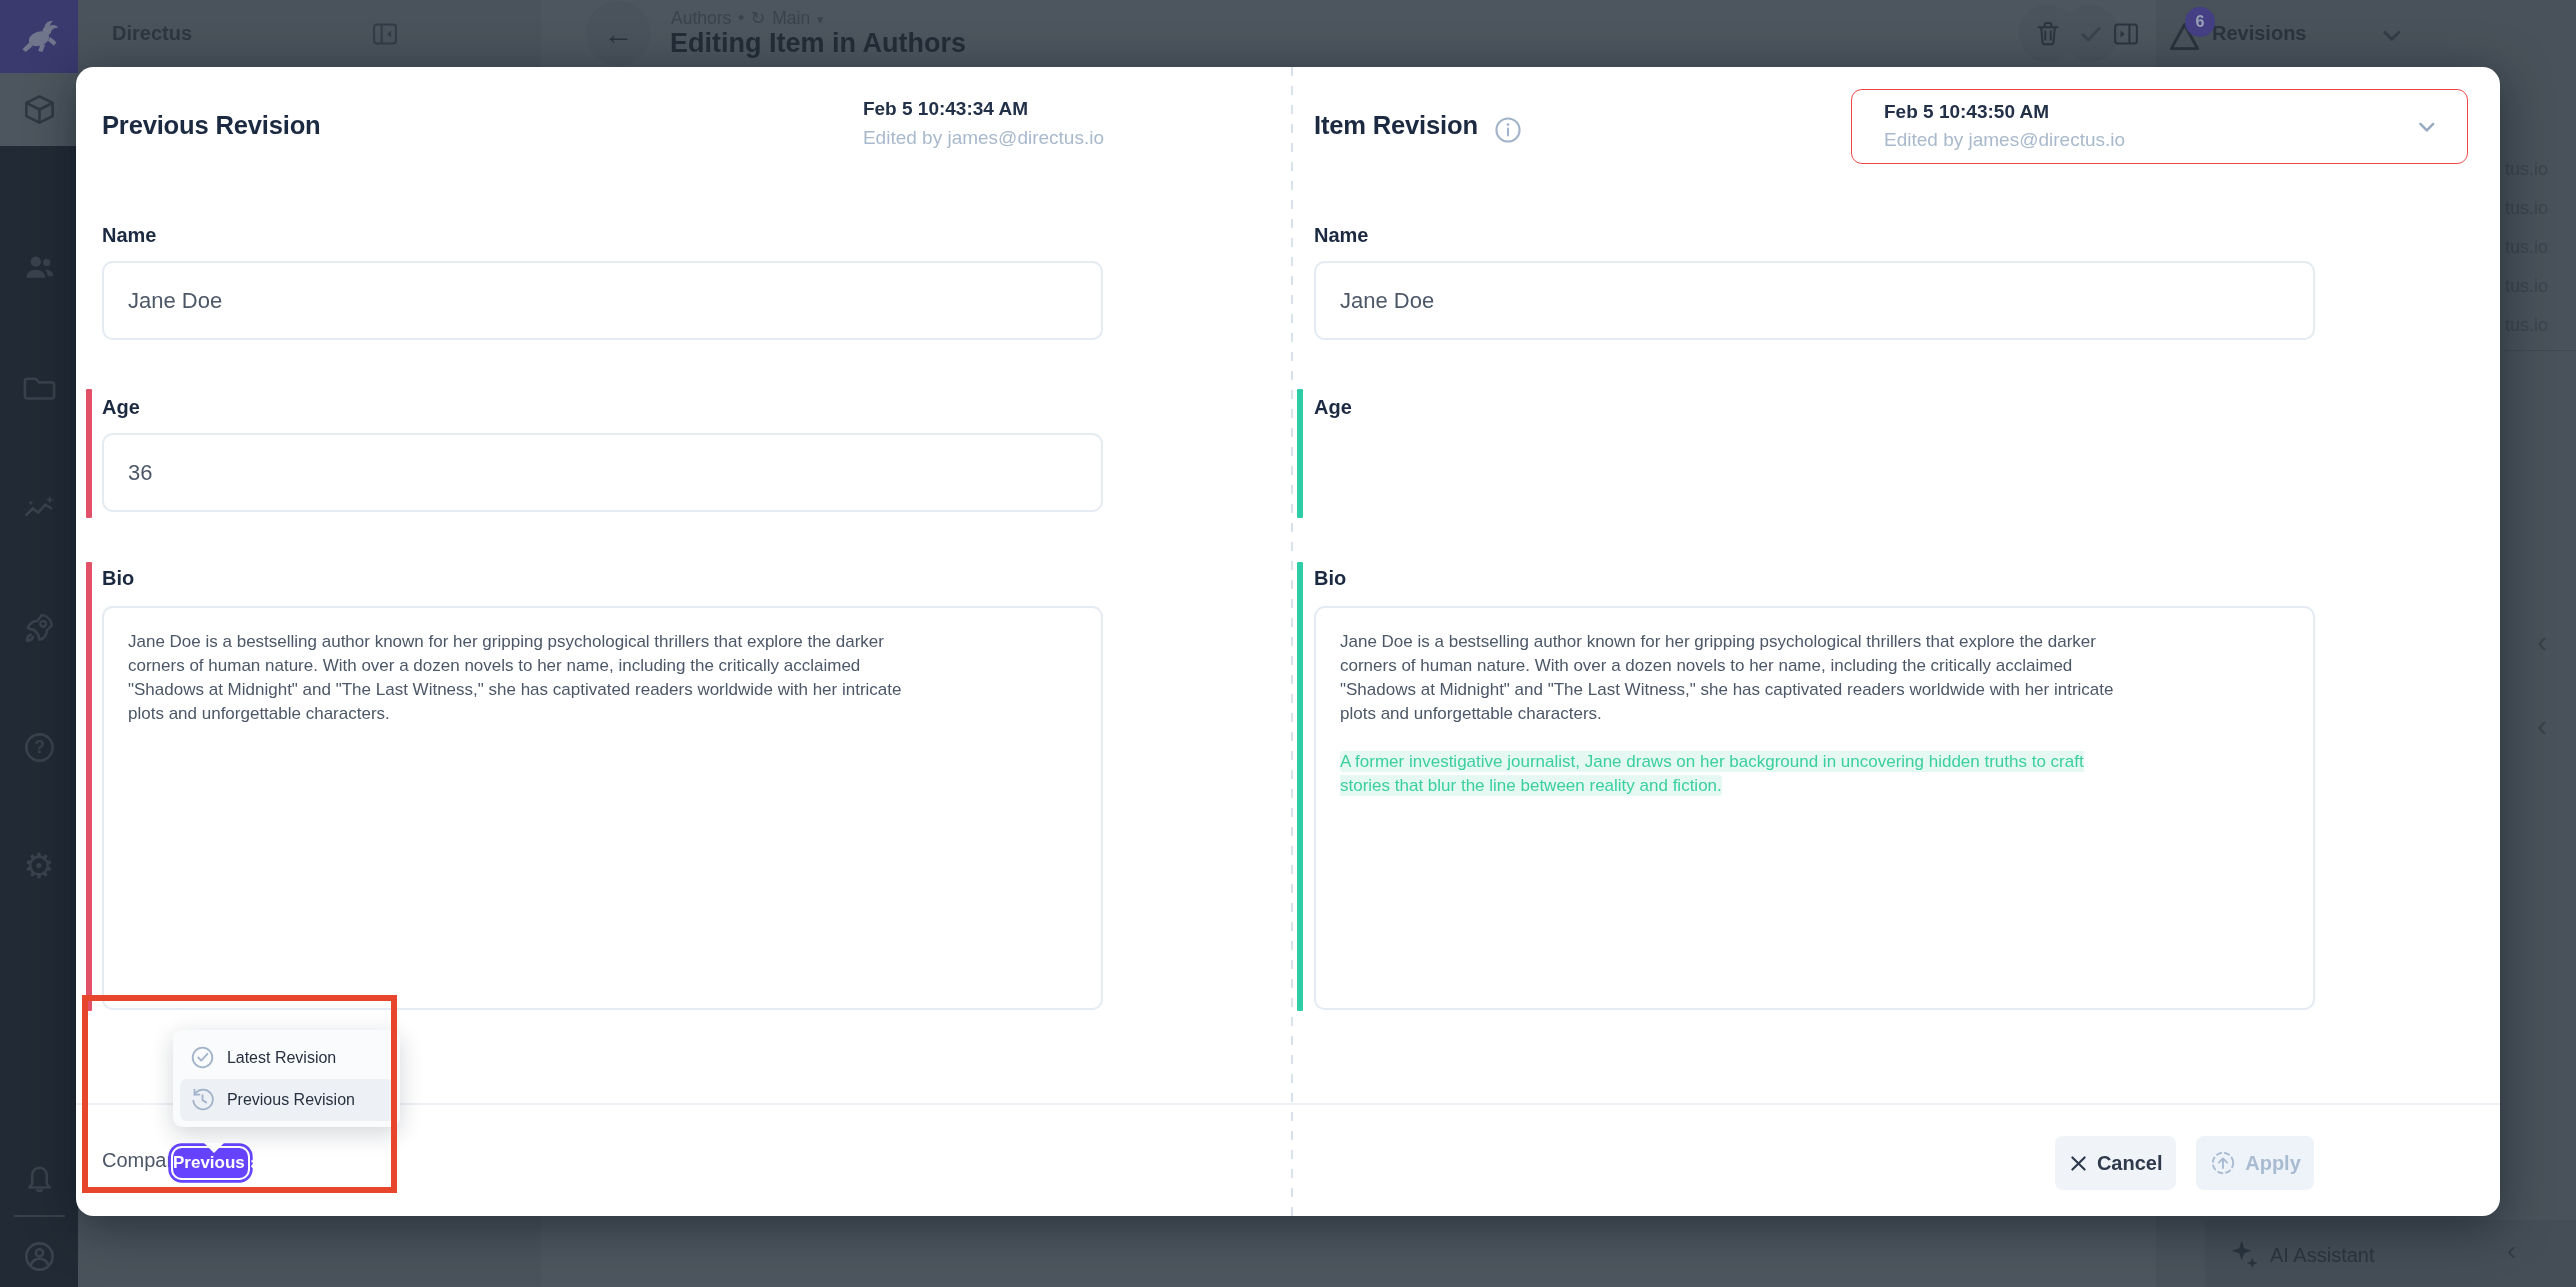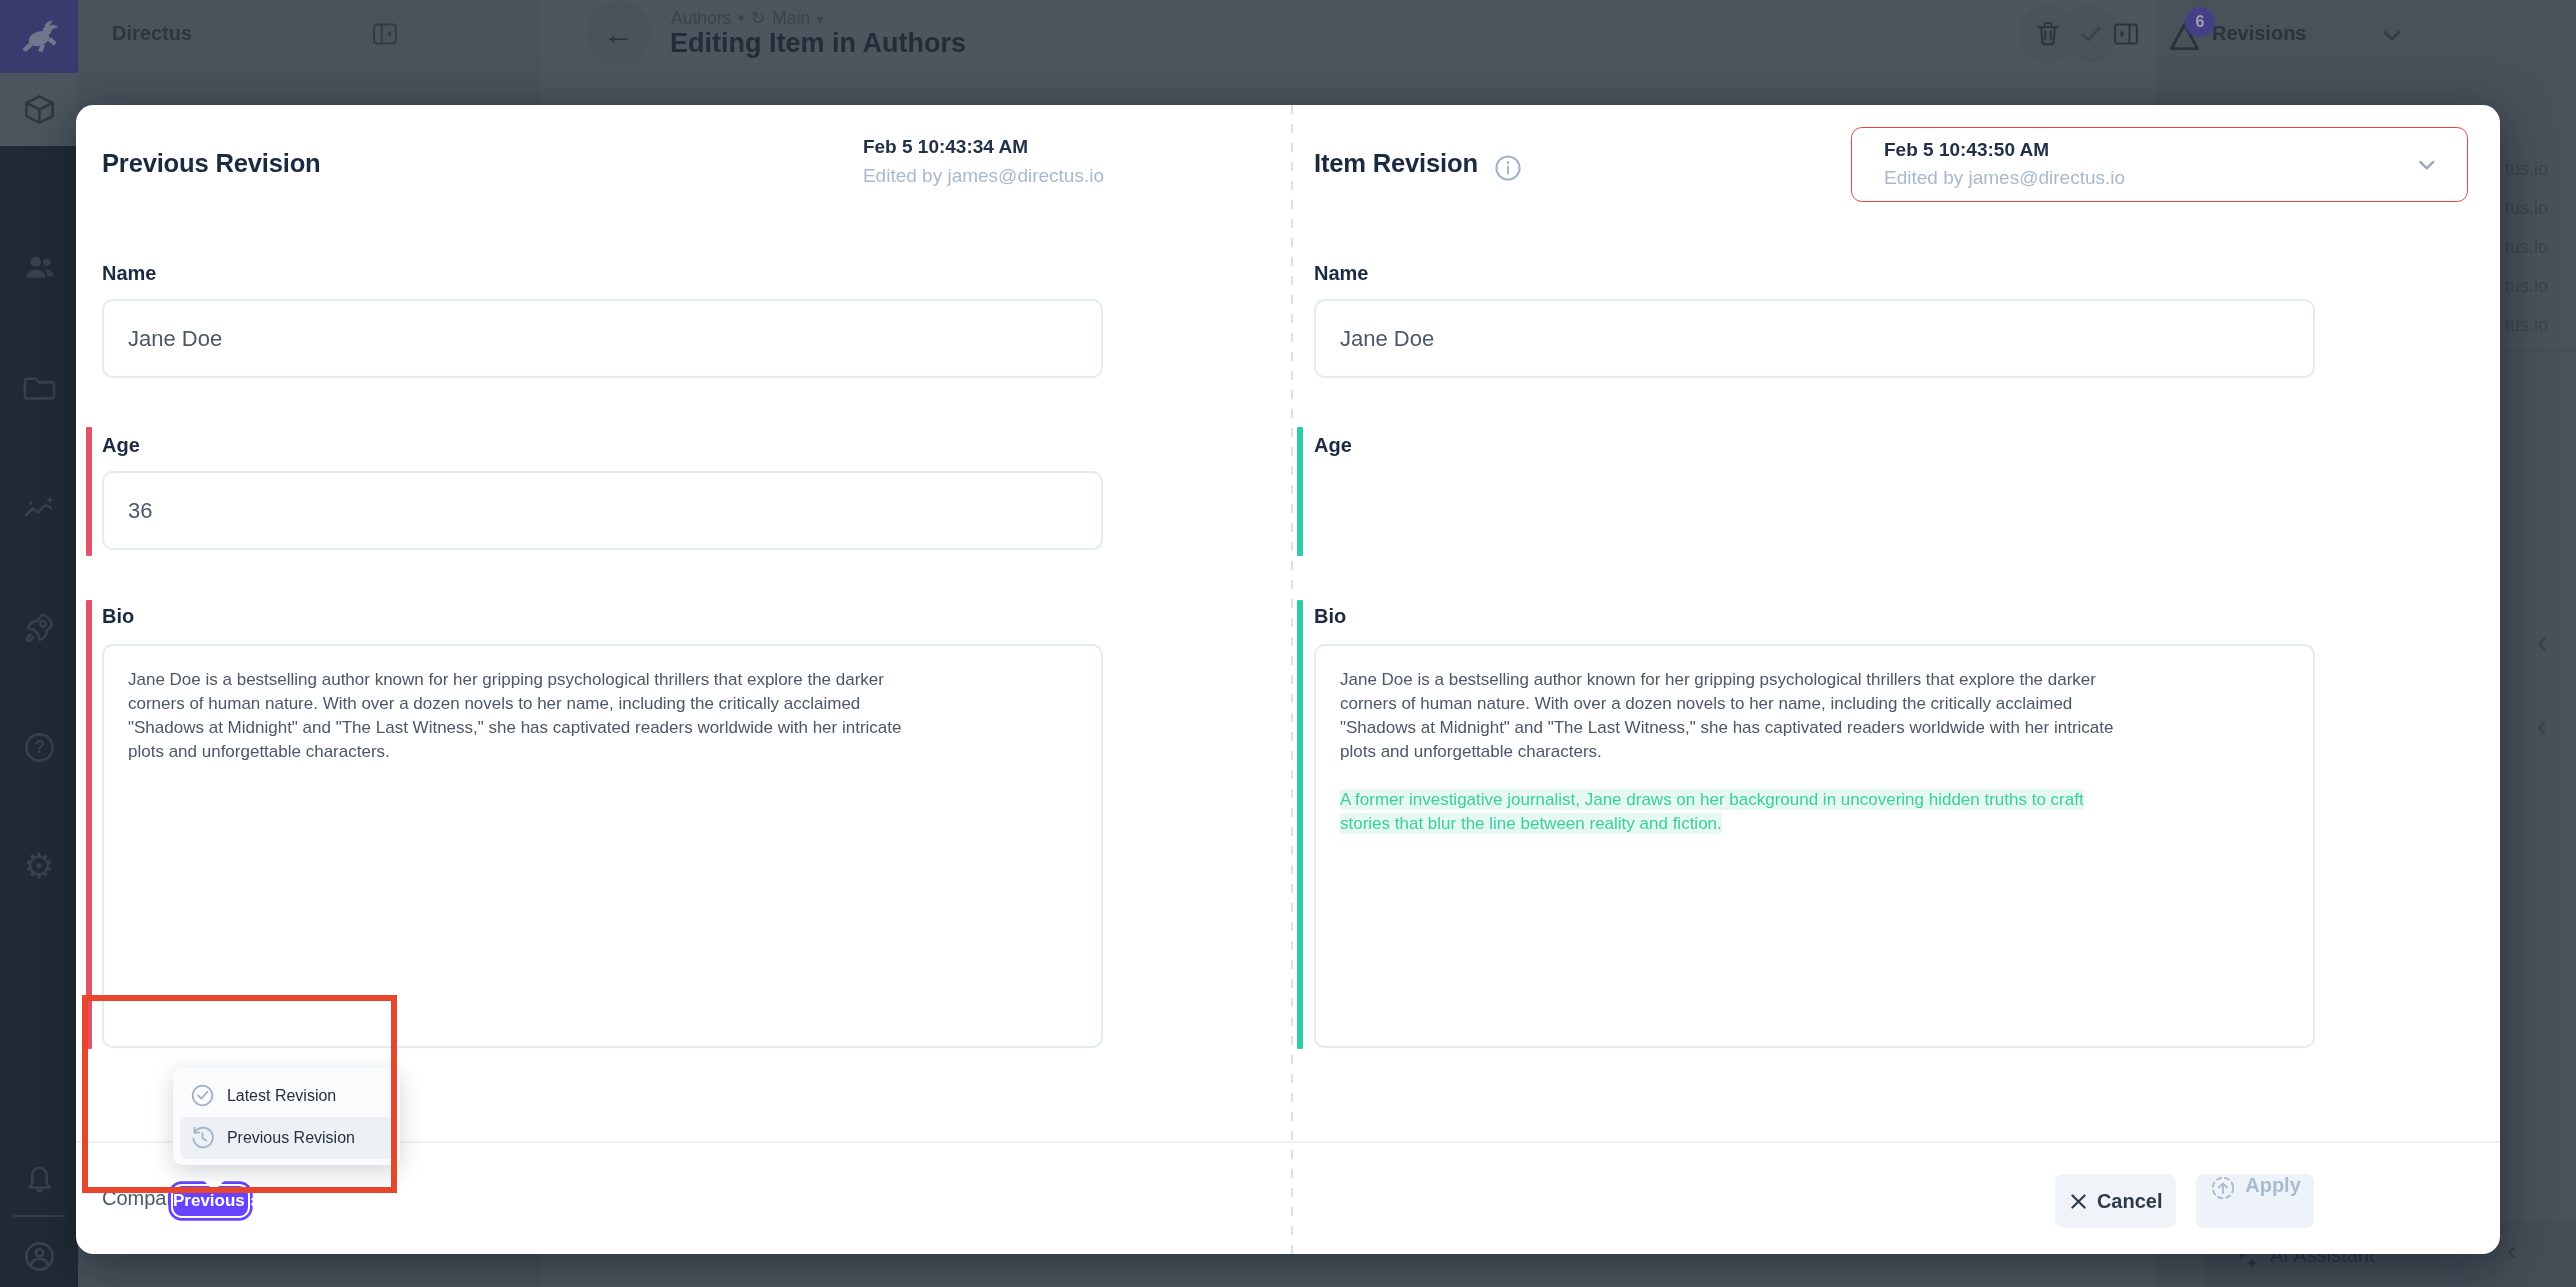--- a/index.html
+++ b/index.html
@@ -27,21 +27,21 @@
   .rev-badge{left:2185px;top:6.7px;width:30px;height:30px;border-radius:50%;background:#453f85;
              color:#9aa3b5;font-size:16px;font-weight:700;display:flex;align-items:center;justify-content:center;z-index:1;}
   .partial-item{left:2505px;width:70px;font-size:18px;color:#3a444d;}
   .partial-divider{left:2503px;top:350px;width:73px;height:1.3px;background:#414a53;}
   .edge-chev{left:2537px;font-size:31px;color:#39424b;line-height:31px;}
   .ai-bar{left:2205px;top:1220px;width:371px;height:67px;background:#454e57;}
   .ai-label{left:2270px;top:1244px;font-size:20px;color:#2b353f;}
 
   
   .modal{left:76px;top:67px;width:2424px;height:1149px;background:#fff;border-radius:17.5px;
-         box-shadow:0 9.4px 47px rgba(8,16,28,.5);z-index:10;margin-top:38px;}
+         box-shadow:0 9.4px 47px rgba(8,16,28,.5);z-index:10;}
   .dash-divider{left:1215px;top:0;width:2px;height:1149px;
     background:repeating-linear-gradient(to bottom,#d9e1eb 0 9.4px,transparent 9.4px 19px);}
   .panel-title{font-size:25.6px;font-weight:800;color:#1c2a41;letter-spacing:-0.2px;}
   .ts-block{right:1396px;top:31px;text-align:left;}
   .ts-time{font-size:19px;font-weight:600;color:#223048;}
   .ts-edited{font-size:19px;color:#a9b9cc;margin-top:6.7px;}
   .selector-box{left:1775px;top:22px;width:617px;height:75px;border:1px solid #ef4444;border-radius:10.8px;
                 box-sizing:border-box;cursor:pointer;background:#fff;}
   .sel-time{left:32px;top:10.8px;font-size:19px;font-weight:600;color:#223048;}
   .sel-edited{left:32px;top:39px;font-size:19px;color:#a9b9cc;}
@@ -55,21 +55,21 @@
   .bar.red{background:#e35169;}
   .bar.green{background:#2ecda7;}
   .footer-divider{left:0;top:1036px;width:2424px;height:2px;background:#edf1f6;}
   .comparing-label{left:26px;top:1082px;font-size:20px;color:#4c5767;}
   .btn-previous{left:95px;top:1079px;width:79px;height:34px;background:#6644ff;border:2px solid #fff;
                 box-shadow:0 0 0 2.7px #6644ff;border-radius:10.8px;box-sizing:border-box;cursor:pointer;
                 display:flex;align-items:center;justify-content:flex-start;gap:6px;color:#fff;font-size:17px;font-weight:700;}
   .btn-cancel{left:1979px;top:1069px;width:121px;height:54px;background:#f0f4f9;border-radius:8px;cursor:pointer;
               display:flex;align-items:center;justify-content:center;gap:9.4px;font-size:20px;font-weight:600;color:#2e3a4c;}
   .btn-apply{left:2120px;top:1069px;width:118px;height:54px;background:#eef3f9;border-radius:8px;cursor:pointer;
-             display:flex;justify-content:center;gap:8px;font-size:20px;font-weight:600;color:#a9bbd1;}
+             display:flex;align-items:center;justify-content:center;gap:8px;font-size:20px;font-weight:600;color:#a9bbd1;}
 
   
   .popup{left:97px;top:963px;width:214px;background:#fafbfd;border-radius:9.4px;padding:6.7px;
          box-shadow:0 6.7px 23px rgba(15,25,45,.18);z-index:5;}
   .popup-row{height:42px;display:flex;align-items:center;gap:10.8px;padding:0 9.4px;border-radius:6.7px;
              font-size:16px;font-weight:500;color:#27303f;cursor:pointer;}
   .popup-row.active{background:#edf1f6;}
   .popup-caret{left:128px;top:1076px;width:0;height:0;border-left:10.8px solid transparent;
                border-right:10.8px solid transparent;border-top:10.8px solid #fafbfd;z-index:5;}
 

